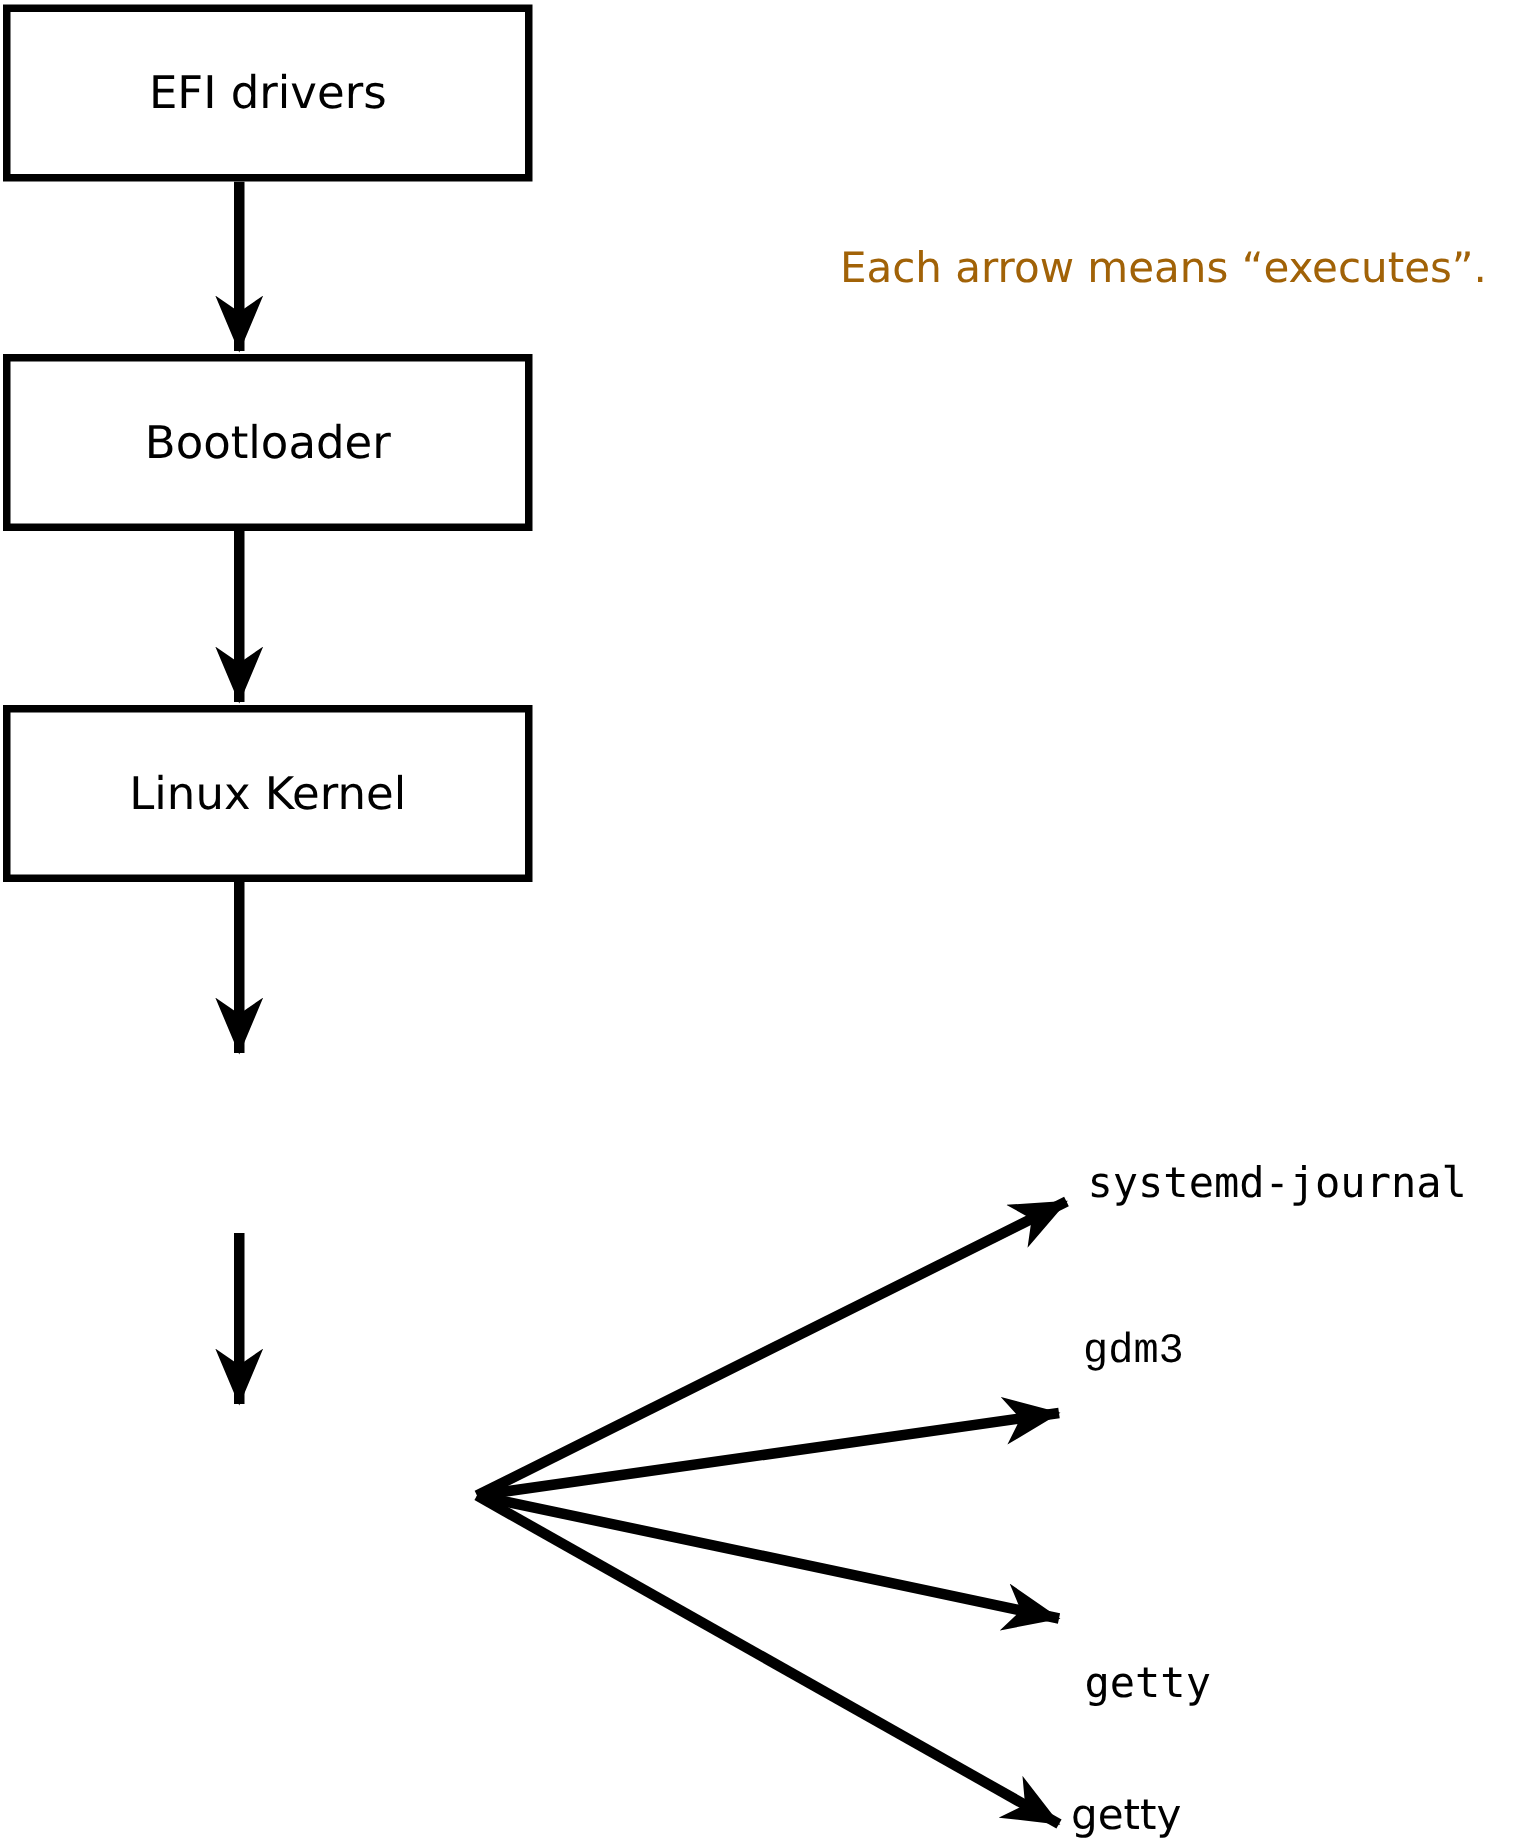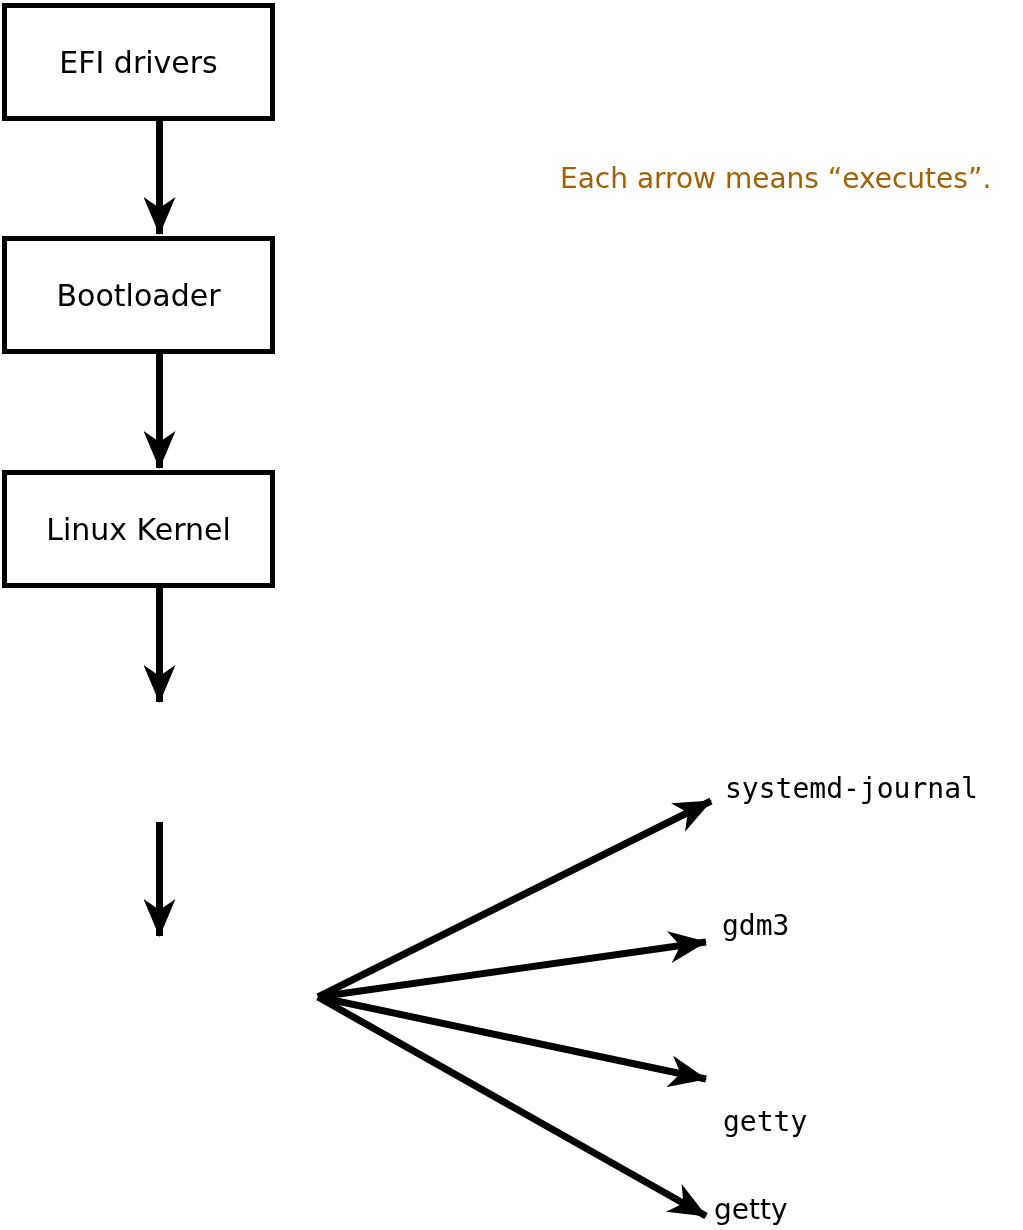--- a/index.html
+++ b/index.html
@@ -16,21 +16,21 @@
 
   .arrow-layer {
     position: absolute;
     left: 0; top: 0;
     width: 1023px; height: 1230px;
   }
 
   .flow-box {
     position: absolute;
     left: 2px;
-    width: 273px;
+    width: 353px;
     height: 118px;
     background: #ffffff;
     border: 5px solid #000000;
     display: flex;
     align-items: center;
     justify-content: center;
   }
   .flow-box .box-label {
     font-size: 30px;
     color: #000000;
@@ -55,21 +55,21 @@
 
   .proc-label {
     position: absolute;
     font-family: "DejaVu Sans Mono", monospace;
     font-size: 28px;
     line-height: 1;
     color: #000000;
     white-space: nowrap;
   }
   .proc-journal { left: 725px; top: 775px; }
-  .proc-gdm3    { left: 722px; top: 912px; }
+  .proc-gdm3    { left: 722px; top: 888px; font-family: Liberation Mono, monospace; }
   .proc-getty   { left: 723px; top: 1108px; }
   .proc-sshd    { left: 714px; top: 1196px; font-family: "DejaVu Sans", sans-serif; }
 </style>
 </head>
 <body>
 
 <div class="canvas">
 
   <svg class="arrow-layer" width="1023" height="1230" viewBox="0 0 1023 1230" xmlns="http://www.w3.org/2000/svg">
     <defs>

